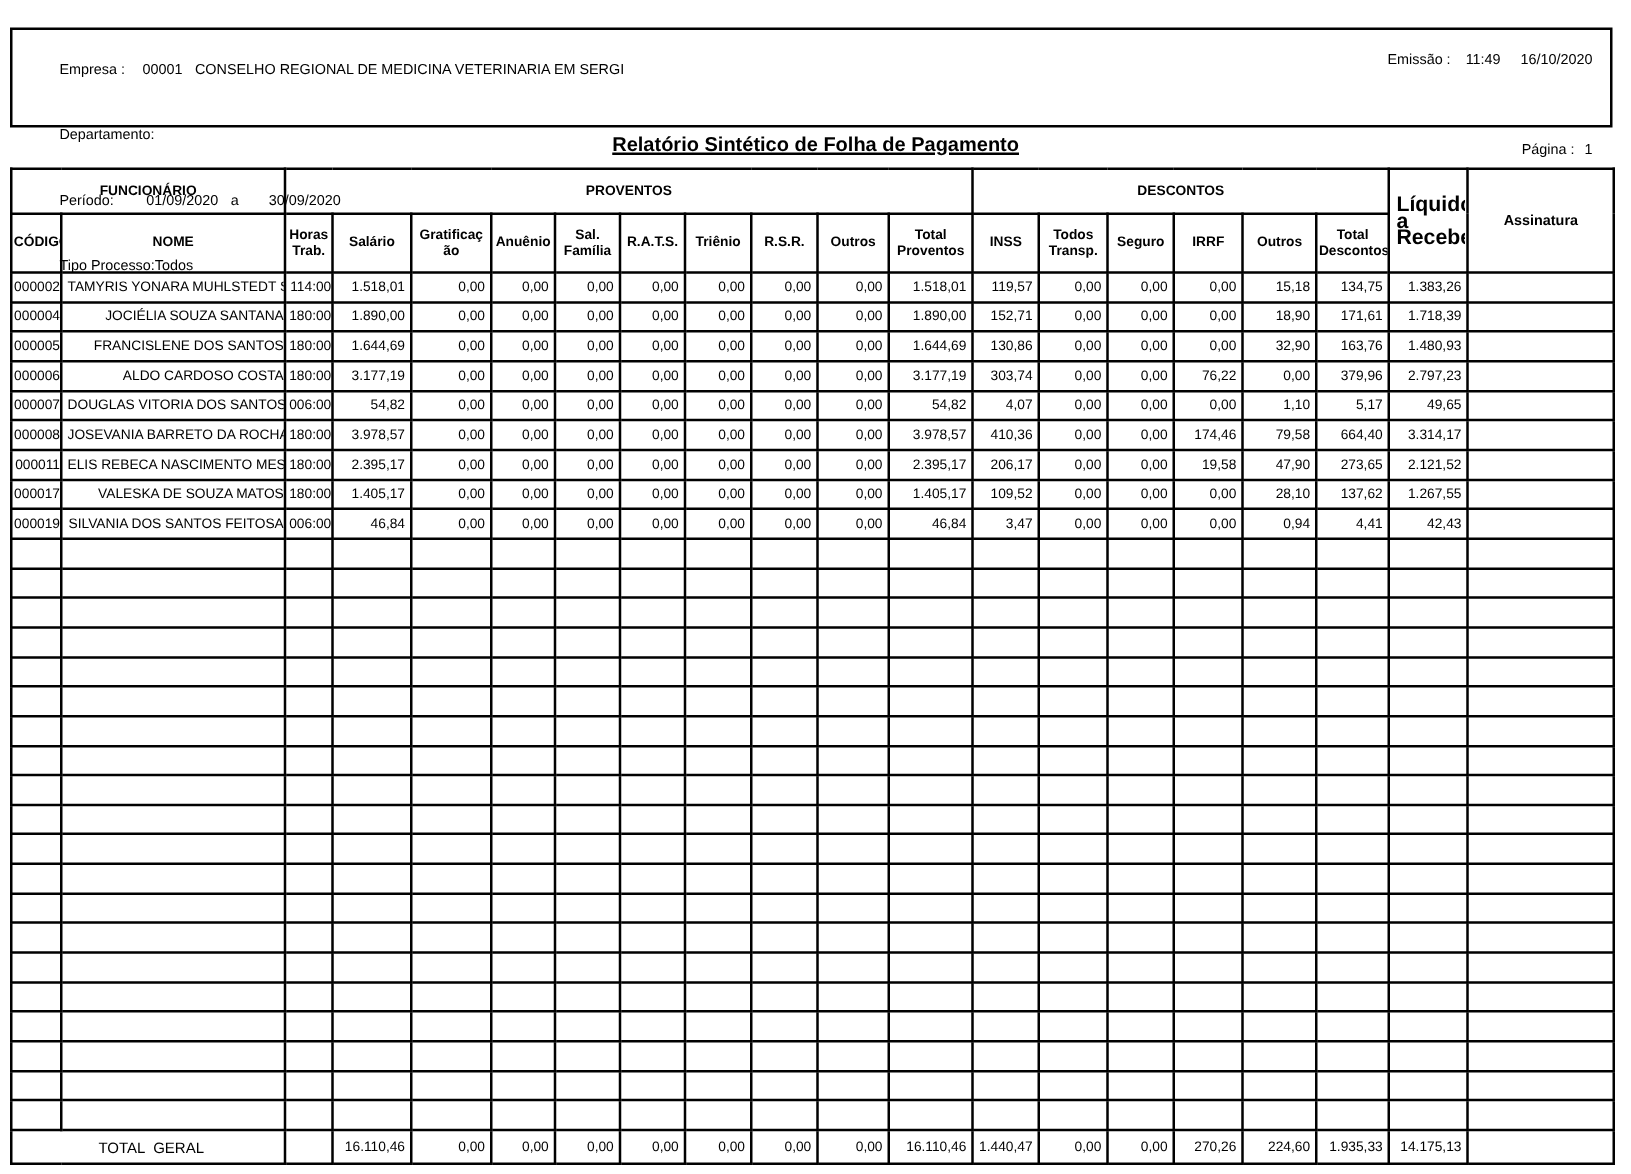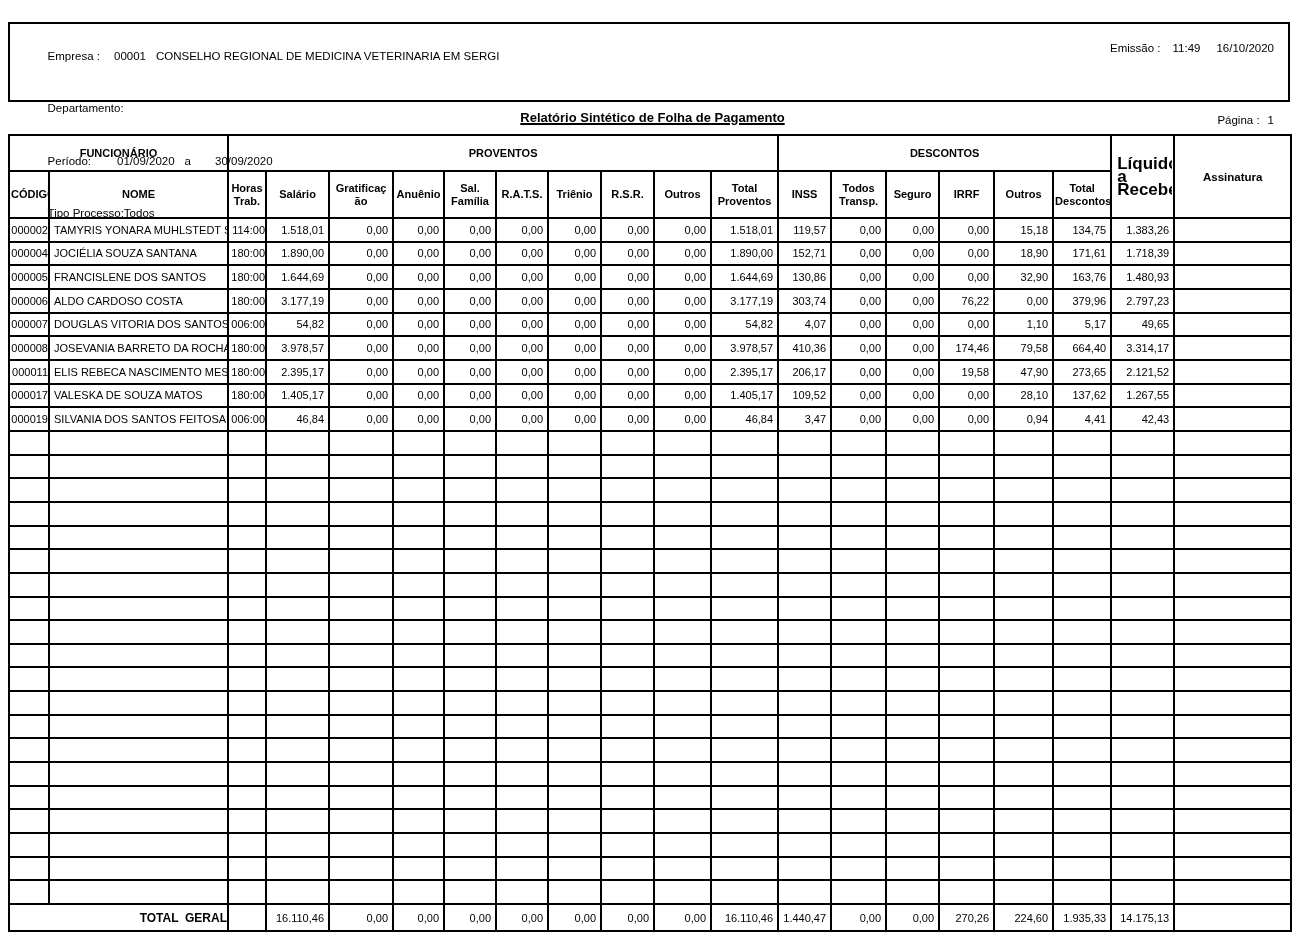--- a/index.html
+++ b/index.html
@@ -19,35 +19,35 @@
   .tp-val { margin-left:0; }
   .hdr-right { position:absolute; right:14px; top:6px; text-align:right; font-size:11.5px; }
   .emissao { white-space:pre; }
   .em-time { margin-left:12px; }
   .em-date { margin-left:16px; }
   .pagina { margin-top:36px; white-space:pre; }
   .pg-val { margin-left:8px; }
 
   
   .title { position:absolute; left:0; top:108px; width:100%; text-align:center; }
-  .title span { font-size:13px; font-weight:bold; text-decoration:underline; text-decoration-thickness:2px; }
+  .title span { font-size:16px; font-weight:bold; text-decoration:underline; text-decoration-thickness:2px; }
 
   
   table.report { position:absolute; left:8px; top:134px; width:1282px; border-collapse:collapse; table-layout:fixed; }
   table.report th, table.report td { border:2px solid #000; overflow:hidden; }
   .group-row th { height:36px; font-size:11px; font-weight:bold; text-align:center; vertical-align:middle; }
   .colhead-row th { height:47px; font-size:11px; font-weight:bold; text-align:center; vertical-align:middle; line-height:12.5px; padding:0 1px; }
   th.liquido-th { text-align:justify; padding:0 5px; font-size:17px; line-height:13px; vertical-align:middle;border-radius:15px; }
   th.assinatura-th { font-size:11.5px;border-radius:21px; }
   .data-row td, .empty-row td { height:23.66px; font-size:11px; vertical-align:middle; }
   td.al-c { text-align:right; padding:0; }
-  td.al-l { text-align:left; padding:0 0 0 4px; white-space:nowrap; }
+  td.al-l { text-align:right; padding:0 0 0 4px; white-space:nowrap; }
   td.al-r { text-align:right; padding:0 4px 0 0; white-space:nowrap; }
   .total-row td { height:27px; font-size:11px; vertical-align:middle; }
-  .total-row td.total-label { font-size:12px; font-weight:bold; text-align:right; padding-left:5px; white-space:pre; }
+  .total-row td.total-label { font-size:12px; font-weight:normal; text-align:center; padding-left:5px; white-space:pre; }
 </style>
 </head>
 <body>
 
 <div class="page">
 
   <div class="hdr-box">
     <div class="hdr-left">
       <div class="hdr-line">
         <span class="lbl">Empresa :</span><span class="emp-code">00001</span><span class="emp-name">CONSELHO REGIONAL DE MEDICINA VETERINARIA EM SERGI</span>

